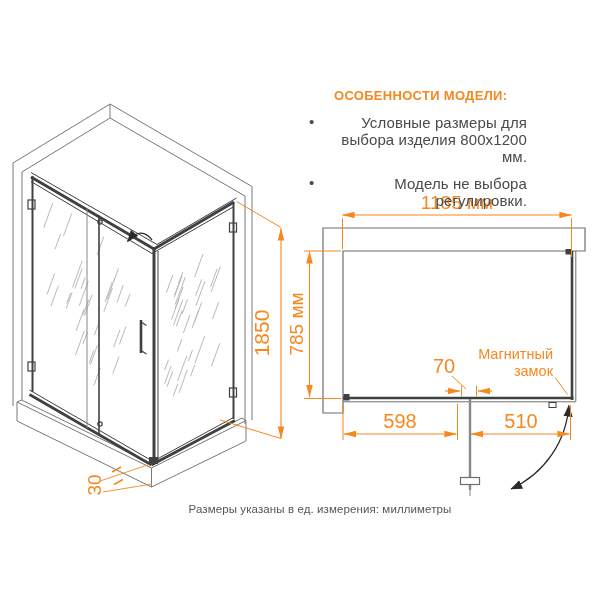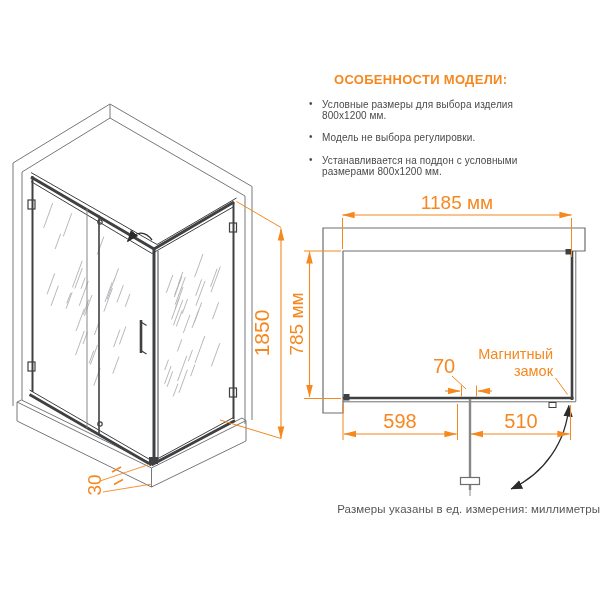--- a/index.html
+++ b/index.html
@@ -2,27 +2,27 @@
 <html><head>
 <meta charset="utf-8">
 <style>
   html,body{margin:0;padding:0;background:#ffffff;}
   .canvas{position:relative;width:600px;height:600px;background:#fff;overflow:hidden;
           font-family:"Liberation Sans",sans-serif;}
   svg{position:absolute;left:0;top:0;}
   svg text{font-family:"Liberation Sans",sans-serif;}
   .dim-text{fill:#F5881F;}
   .features{position:absolute;left:308px;top:72px;width:230px;color:#4a4a4c;}
-  .features h2{margin:0 0 12px 26px;font-size:13px;font-weight:bold;color:#F5881F;
+  .features h2{margin:16px 0 12px 26px;font-size:13px;font-weight:bold;color:#F5881F;
                letter-spacing:.3px;white-space:nowrap;}
   .features ul{margin:0;padding:0 0 0 14px;list-style:none;}
-  .features li{position:relative;max-width:205px;font-size:10px;line-height:1.12;
-               margin-bottom:11px;letter-spacing:.1px;}
+  .features li{position:relative;max-width:205px;font-size:15px;line-height:1.12;
+               margin-bottom:11px;letter-spacing:.1px;text-align:right;}
   .features li::before{content:"\2022";position:absolute;left:-13px;top:-1px;color:#4a4a4c;}
-  .footnote{position:absolute;left:40px;right:0;top:503px;text-align:right;
+  .footnote{position:absolute;left:40px;right:0;top:503px;text-align:center;
             font-size:11.5px;color:#55565a;letter-spacing:.1px;}
   #hatch-left line,#hatch-right line{stroke:#b7b9bc;stroke-width:1;}
   .roomline{stroke:#77787b;stroke-width:1;fill:none;}
   .frame{stroke:#3f4042;fill:none;}
   .orange{stroke:#F5881F;fill:none;}
 </style>
 </head>
 <body>
 
 <div class="canvas">
@@ -247,19 +247,18 @@
         <text class="dim-text" x="553" y="375.5" font-size="14.5" text-anchor="end">замок</text>
       </g>
     </g>
   </svg>
 
   <div class="features">
     <h2>ОСОБЕННОСТИ МОДЕЛИ:</h2>
     <ul>
       <li>Условные размеры для выбора изделия 800x1200 мм.</li>
       <li>Модель не выбора регулировки.</li>
-      <li>Устанавливается на поддон с условными размерами 800x1200 мм.</li>
     </ul>
   </div>
 
   <div class="footnote">Размеры указаны в ед. измерения: миллиметры</div>
 
 </div>
 
 </body></html>

